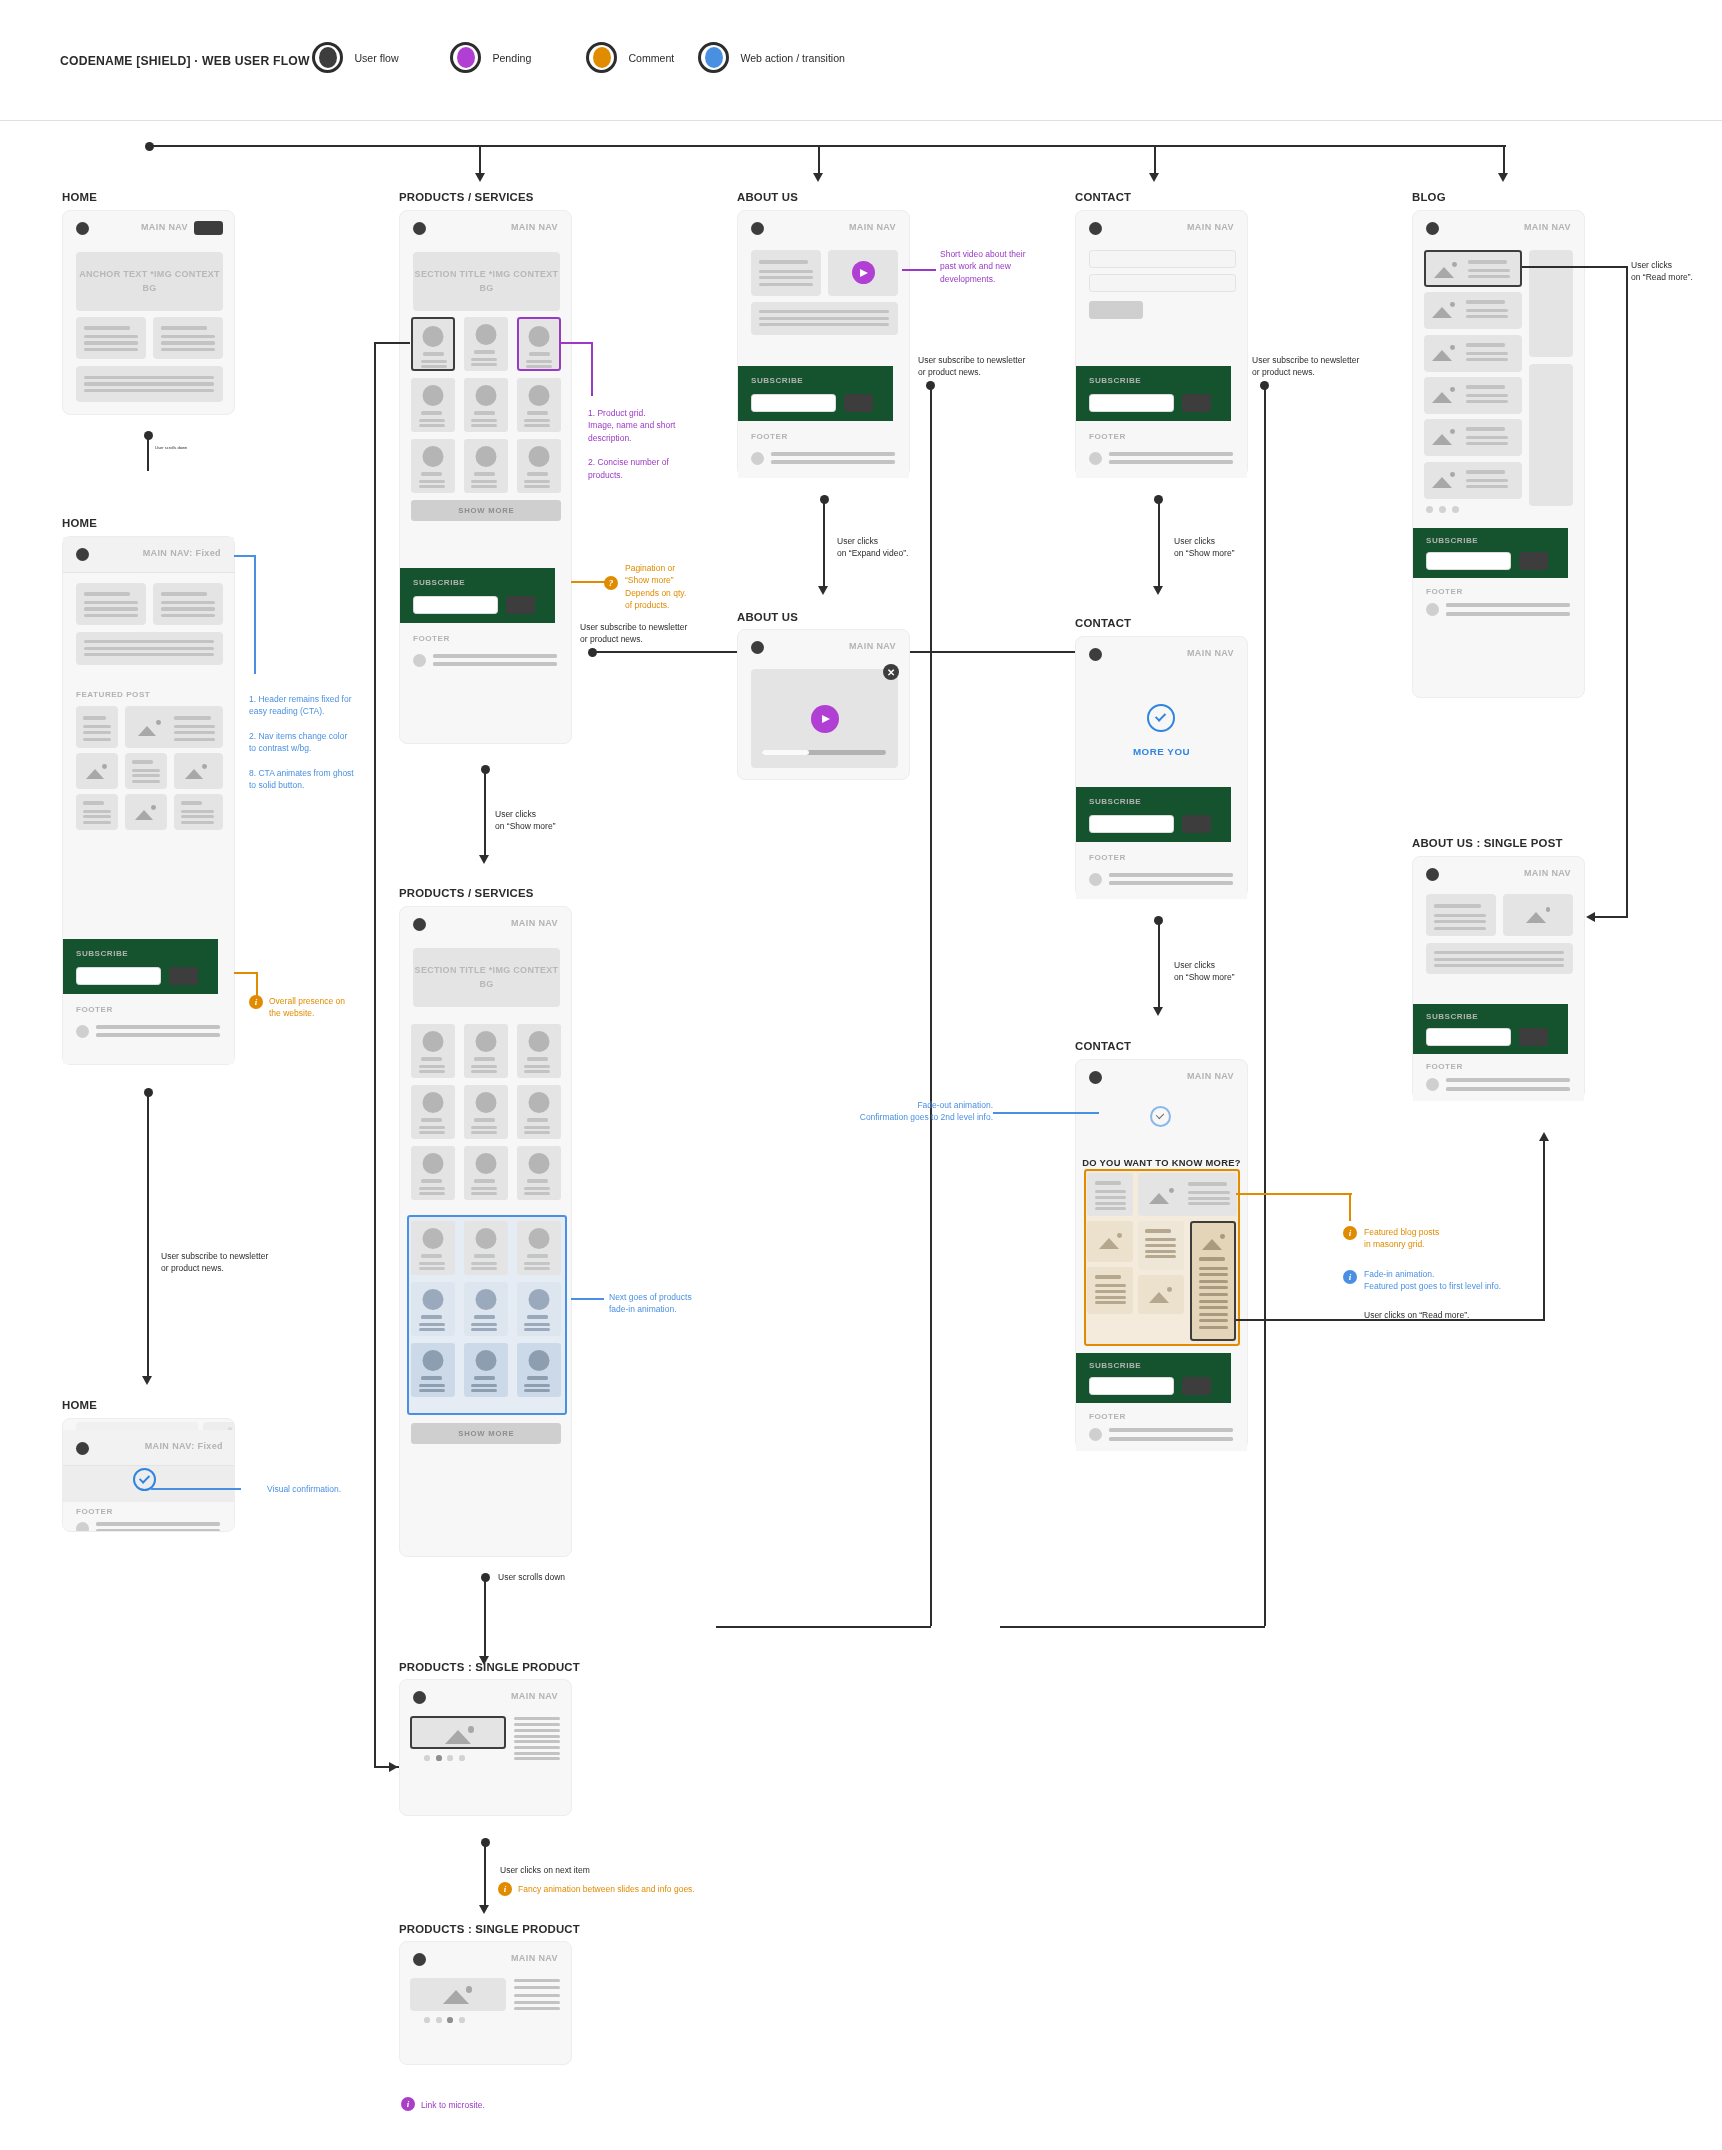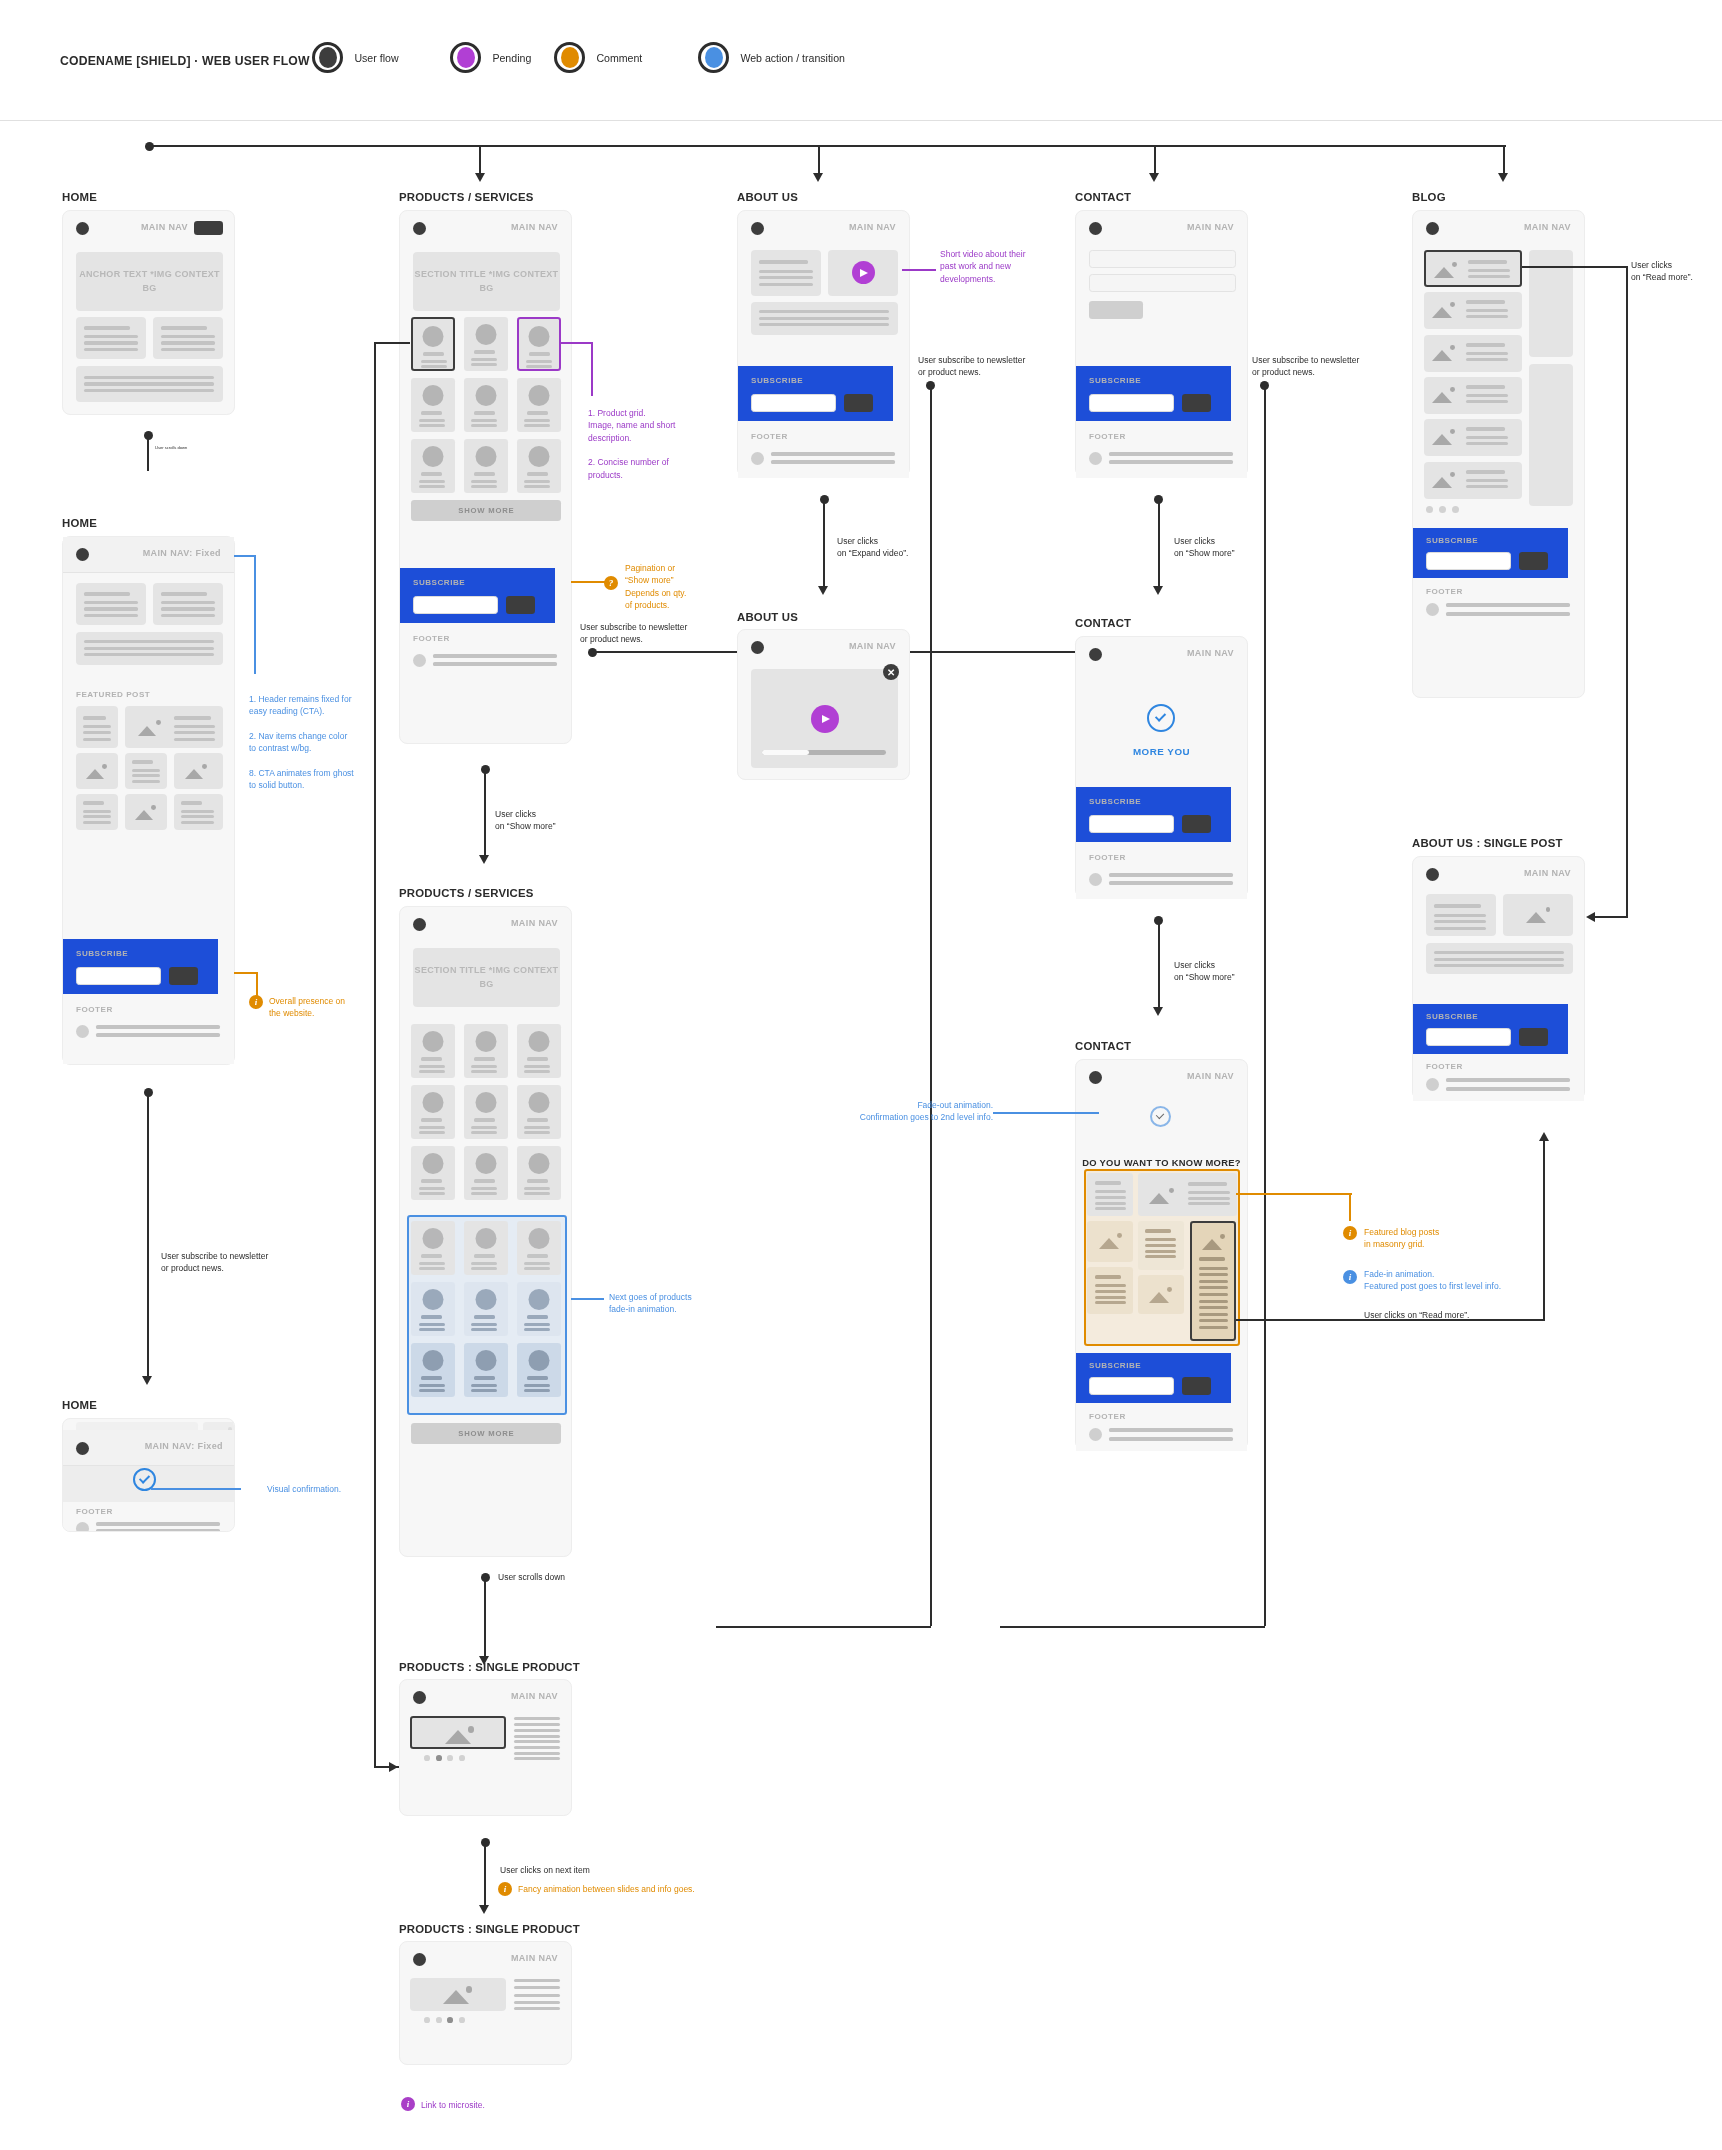--- a/index.html
+++ b/index.html
@@ -33,21 +33,21 @@
 
   .line { background:#c3c3c3; border-radius:1.6px; position:absolute; height:3.3px; }
   .line.thick { height:4.1px; }
 
   
   .imgph { position:absolute; }
   .imgph .mtn { position:absolute; left:0; bottom:0; width:0; height:0; border-left:9.8px solid transparent; border-right:9.8px solid transparent; border-bottom:10.6px solid #a8a8a8; }
   .imgph .sun { position:absolute; right:1.6px; top:0; width:4.9px; height:4.9px; border-radius:50%; background:#a8a8a8; }
 
   
-  .sub-strip { position:absolute; background:#1d4ed8; left:0; right:16px; }
+  .sub-strip { position:absolute; background:#14532d; left:0; right:16px; }
   .strip-label { position:absolute; font-size:8.1px; font-weight:bold; color:#b3b3b3; letter-spacing:0.5px; }
   .sub-input { position:absolute; background:#fff; border:0.8px solid #dcdcdc; border-radius:3.3px; }
   .sub-btn { position:absolute; background:#3d3d3d; border-radius:3.3px; }
   .ft-strip { position:absolute; left:0; right:0; background:#f7f7f7; }
   .ft-dot { position:absolute; width:13px; height:13px; border-radius:50%; background:#cfcfcf; }
 
   
   .note { position:absolute; font-size:8.5px; line-height:1.45; white-space:pre-line; }
   .note.blue { color:#4a90e2; }
   .note.purple { color:#9b39c7; }
@@ -106,21 +106,21 @@
       <i style="background:#3d3d3d"></i>
     </span>
   <span class="legend-label">User flow</span>
 </div>
 <div class="legend-item" style="left:450px">
   <span class="legend-dot">
       <i style="background:#b13fd4"></i>
     </span>
   <span class="legend-label">Pending</span>
 </div>
-<div class="legend-item" style="left:554px">
+<div class="legend-item" style="left:586px">
   <span class="legend-dot">
       <i style="background:#e08b00"></i>
     </span>
   <span class="legend-label">Comment</span>
 </div>
 <div class="legend-item" style="left:698px">
   <span class="legend-dot">
       <i style="background:#4a90e2"></i>
     </span>
   <span class="legend-label">Web action / transition</span>

